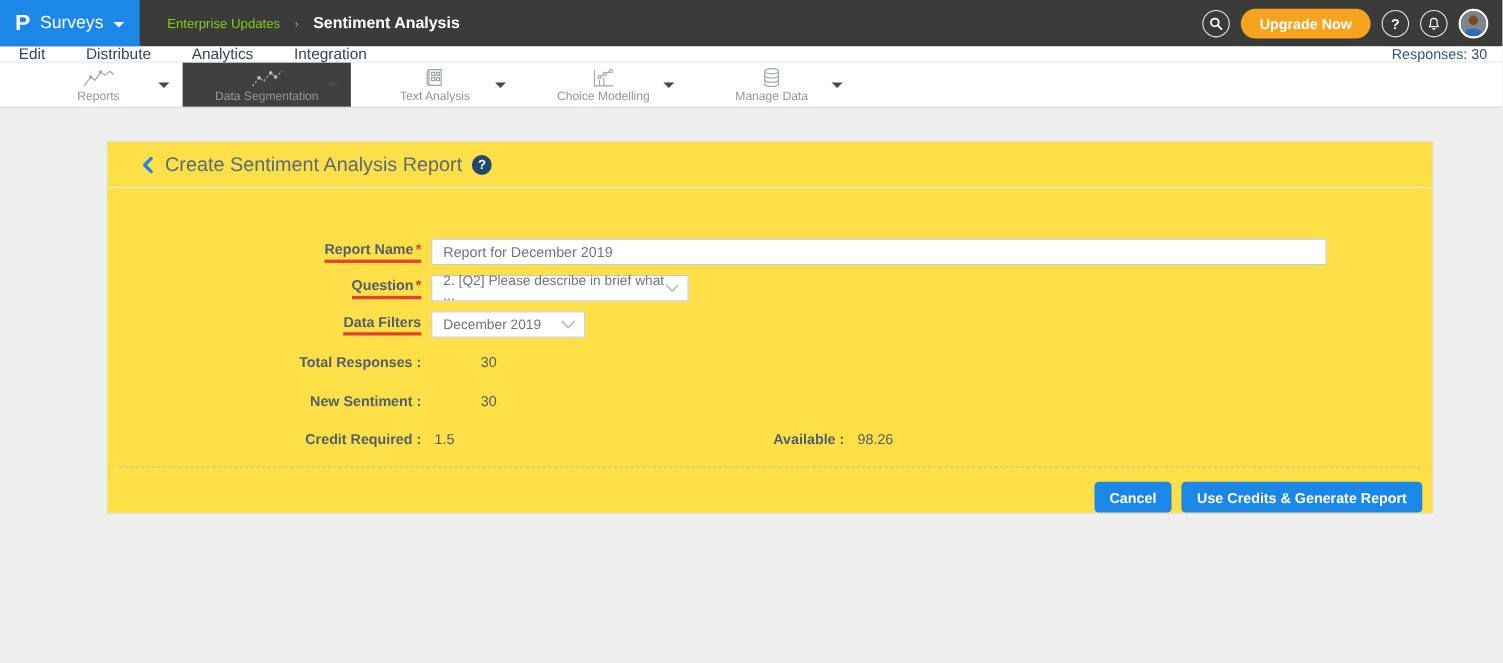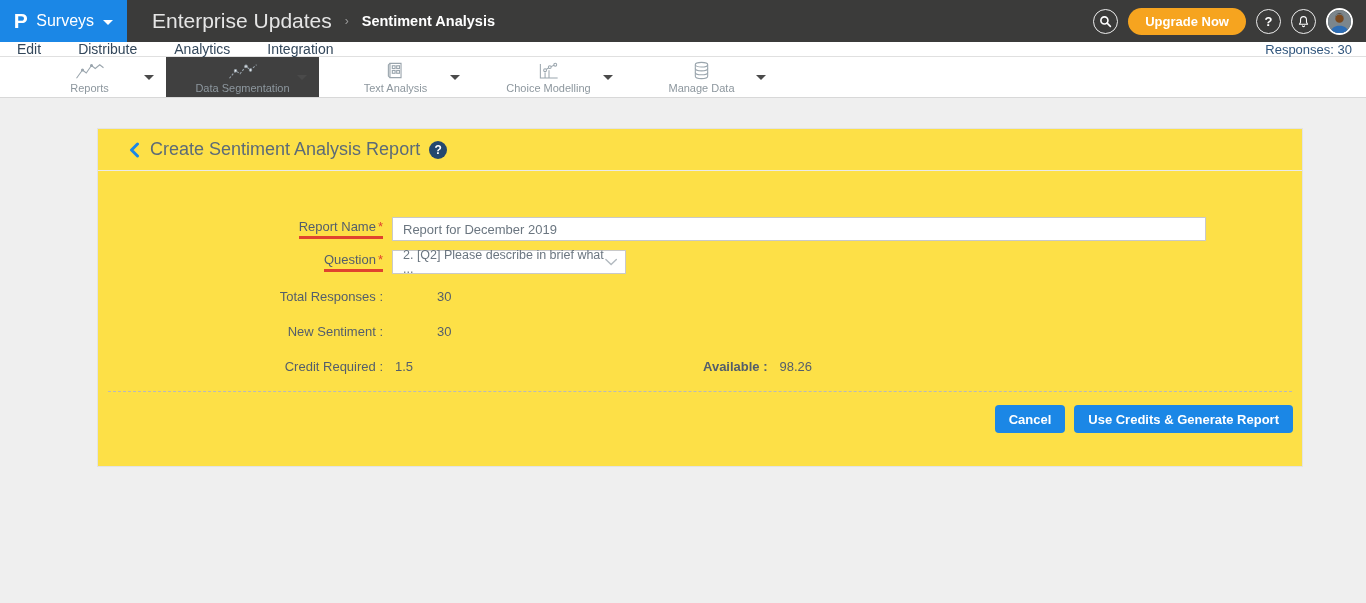--- a/index.html
+++ b/index.html
@@ -8,21 +8,21 @@
 
   
   .topbar { position:relative; height:42px; background:#3b3b3a; }
   .logo-box { position:absolute; left:0; top:0; width:127px; height:42px; background:#1b87e6;
               display:flex; align-items:center; justify-content:center; gap:9px; cursor:pointer; }
   .logo-glyph { color:#fff; font-size:20px; font-weight:bold; transform:scaleX(1.05); }
   .product-name { color:#fff; font-size:16px; }
   .caret-down-white { width:0; height:0; border-left:5px solid transparent; border-right:5px solid transparent;
               border-top:5px solid #fff; margin-top:2px; }
   .breadcrumb { position:absolute; left:152px; top:0; height:42px; display:flex; align-items:center; gap:13px; }
-  .bc-section { color:#e5e5e5; font-size:21px; cursor:pointer; }
+  .bc-section { color:#84cc16; font-size:12px; cursor:pointer; }
   .bc-sep { color:#9a9a9a; font-size:12px; }
   .bc-current { color:#ffffff; font-size:14.5px; font-weight:600; }
   .topbar-right { position:absolute; right:13px; top:0; height:42px; display:flex; align-items:center; gap:10px; }
   .circle-btn { width:25px; height:25px; border:1.5px solid rgba(255,255,255,.9); border-radius:50%;
                 display:flex; align-items:center; justify-content:center; cursor:pointer; color:#fff; }
   .help-glyph { color:#fff; font-size:13px; font-weight:bold; }
   .upgrade-btn { height:27px; padding:0 17px; border:none; border-radius:14px; background:#f6a41f;
                  color:#fff; font-size:13px; font-weight:bold; cursor:pointer; font-family:inherit; }
   .avatar { width:27px; height:27px; border-radius:50%; border:2px solid #fff; overflow:hidden; cursor:pointer; }
 
@@ -49,21 +49,21 @@
   .card-header { height:42px; border-bottom:1px solid #eaeaea; display:flex; align-items:center;
                  padding-left:30px; gap:9px; }
   .back-btn { display:flex; align-items:center; cursor:pointer; }
   .card-title { font-size:18px; color:#5c6b77; font-weight:500; }
   .title-help { width:18px; height:18px; border-radius:50%; background:#24486e; color:#fff; font-size:12px;
                 font-weight:bold; display:flex; align-items:center; justify-content:center; cursor:pointer; }
 
   .card-body { padding-top:46px; }
   .form-row { display:flex; align-items:center; }
   .row-gap-sm { margin-bottom:9px; }
-  .label-col { width:285px; text-align:right; font-size:13px; font-weight:normal; color:#545e6b; flex:0 0 285px; }
+  .label-col { width:285px; text-align:right; font-size:13px; font-weight:bold; color:#545e6b; flex:0 0 285px; }
   .u-red { display:inline-block; border-bottom:3px solid #e0432e; padding-bottom:2px; }
   .req { color:#e0432e; margin-left:2px; }
   .field-col { margin-left:9px; display:flex; align-items:center; }
   .text-input { width:814px; height:24px; border:1px solid #c9c9c9; padding:0 10px; font-size:13px;
                 color:#6b7680; font-family:inherit; background:#fff; }
   .select-box { height:24px; border:1px solid #c9c9c9; background:#fff; display:flex; align-items:center;
                 justify-content:space-between; padding:0 8px 0 10px; font-size:12.5px; color:#6b7680; cursor:pointer; }
   .select-q { width:234px; }
   .select-f { width:140px; }
 
@@ -233,20 +233,33 @@
       <div class="field-col">
         <div class="select-box select-q">
           <span>2. [Q2] Please describe in brief what ...</span>
           <svg width="13" height="8" viewBox="0 0 14 8" fill="none" stroke="#b3bac0" stroke-width="1.6" stroke-linecap="round">
             <path d="M1 1 L7 7 L13 1"></path>
           </svg>
         </div>
       </div>
     </div>
 
+    <div class="form-row">
+      <div class="label-col">
+        <span class="u-red"><span>Data Filters</span></span>
+      </div>
+      <div class="field-col">
+        <div class="select-box select-f">
+          <span>December 2019</span>
+          <svg width="13" height="8" viewBox="0 0 14 8" fill="none" stroke="#b3bac0" stroke-width="1.6" stroke-linecap="round">
+            <path d="M1 1 L7 7 L13 1"></path>
+          </svg>
+        </div>
+      </div>
+    </div>
 
     <div class="info-row info-gap info-gap-top">
       <div class="label-col">Total Responses :</div>
       <div class="info-value">30</div>
     </div>
 
     <div class="info-row info-gap">
       <div class="label-col">New Sentiment :</div>
       <div class="info-value">30</div>
     </div>

